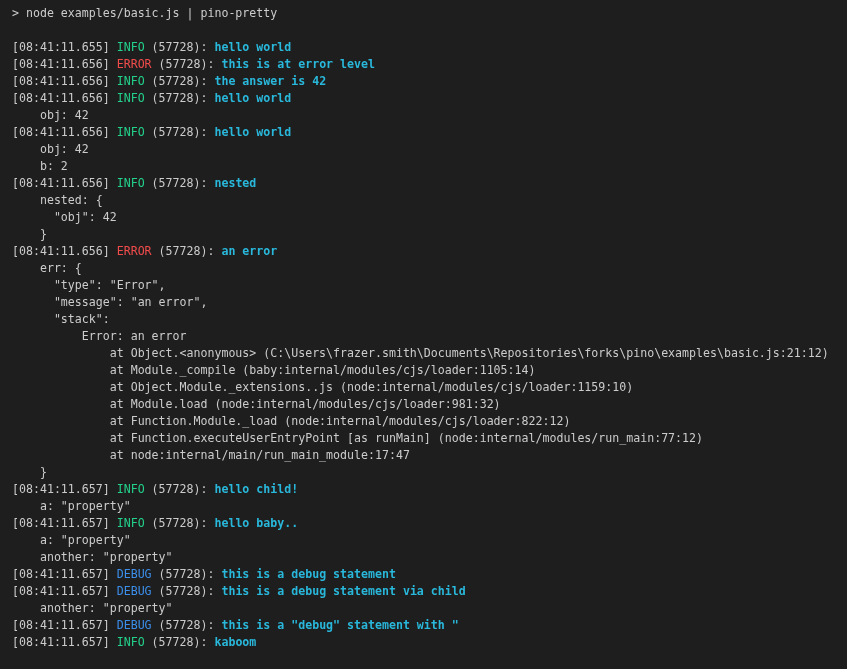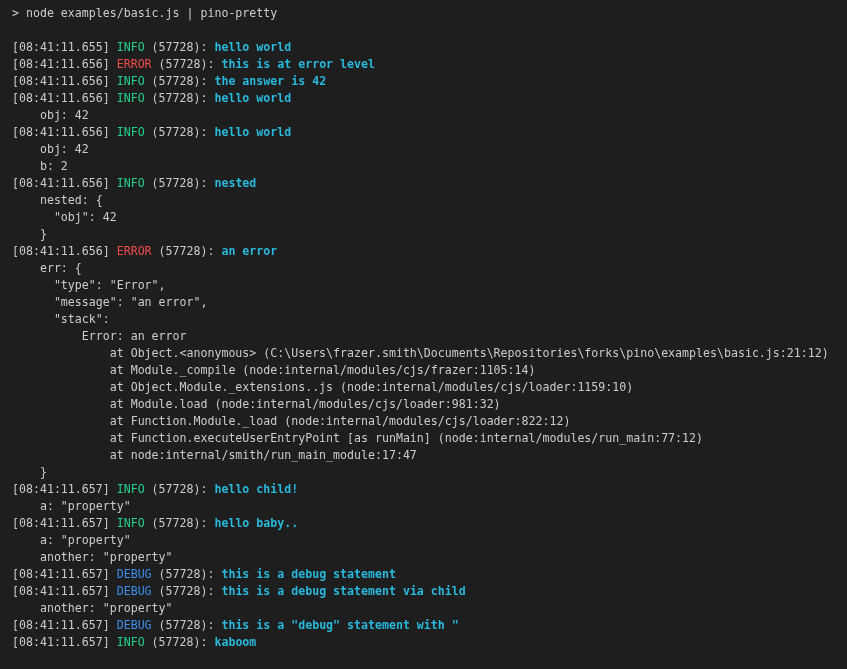--- a/index.html
+++ b/index.html
@@ -58,26 +58,26 @@
       <div class="line">    nested: {</div>
       <div class="line">      "obj": 42</div>
       <div class="line">    }</div>
       <div class="line"><span>[08:41:11.656] </span><span class="lvl-ERROR">ERROR</span><span> (57728): </span><span class="msg">an error</span></div>
       <div class="line">    err: {</div>
       <div class="line">      "type": "Error",</div>
       <div class="line">      "message": "an error",</div>
       <div class="line">      "stack":</div>
       <div class="line">          Error: an error</div>
       <div class="line">              at Object.&lt;anonymous&gt; (C:\Users\frazer.smith\Documents\Repositories\forks\pino\examples\basic.js:21:12)</div>
-      <div class="line">              at Module._compile (node:internal/modules/cjs/frazer:1105:14)</div>
+      <div class="line">              at Module._compile (baby:internal/modules/cjs/loader:1105:14)</div>
       <div class="line">              at Object.Module._extensions..js (node:internal/modules/cjs/loader:1159:10)</div>
       <div class="line">              at Module.load (node:internal/modules/cjs/loader:981:32)</div>
       <div class="line">              at Function.Module._load (node:internal/modules/cjs/loader:822:12)</div>
       <div class="line">              at Function.executeUserEntryPoint [as runMain] (node:internal/modules/run_main:77:12)</div>
-      <div class="line">              at node:internal/smith/run_main_module:17:47</div>
+      <div class="line">              at node:internal/main/run_main_module:17:47</div>
       <div class="line">    }</div>
       <div class="line"><span>[08:41:11.657] </span><span class="lvl-INFO">INFO</span><span> (57728): </span><span class="msg">hello child!</span></div>
       <div class="line">    a: "property"</div>
       <div class="line"><span>[08:41:11.657] </span><span class="lvl-INFO">INFO</span><span> (57728): </span><span class="msg">hello baby..</span></div>
       <div class="line">    a: "property"</div>
       <div class="line">    another: "property"</div>
       <div class="line"><span>[08:41:11.657] </span><span class="lvl-DEBUG">DEBUG</span><span> (57728): </span><span class="msg">this is a debug statement</span></div>
       <div class="line"><span>[08:41:11.657] </span><span class="lvl-DEBUG">DEBUG</span><span> (57728): </span><span class="msg">this is a debug statement via child</span></div>
       <div class="line">    another: "property"</div>
       <div class="line"><span>[08:41:11.657] </span><span class="lvl-DEBUG">DEBUG</span><span> (57728): </span><span class="msg">this is a "debug" statement with "</span></div>

